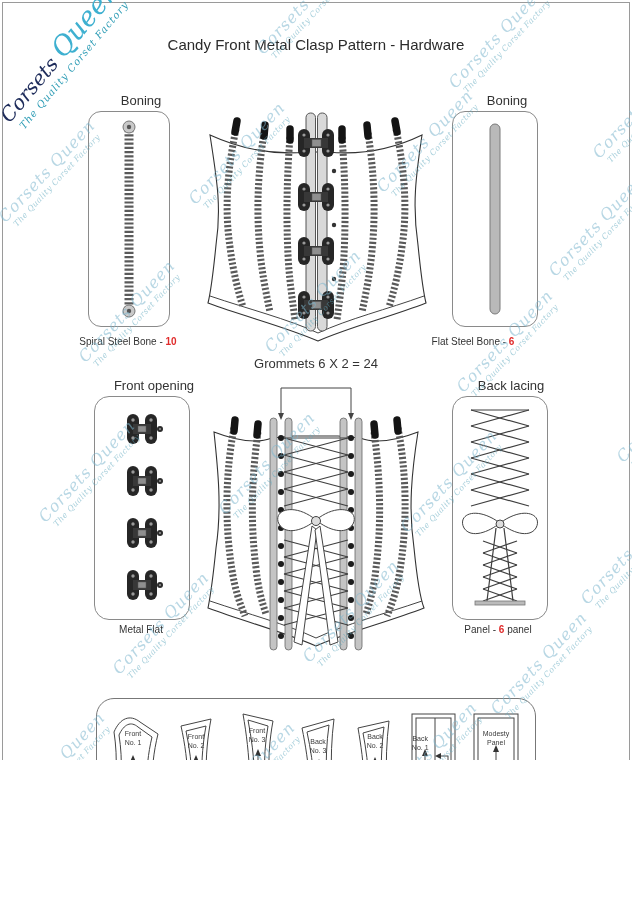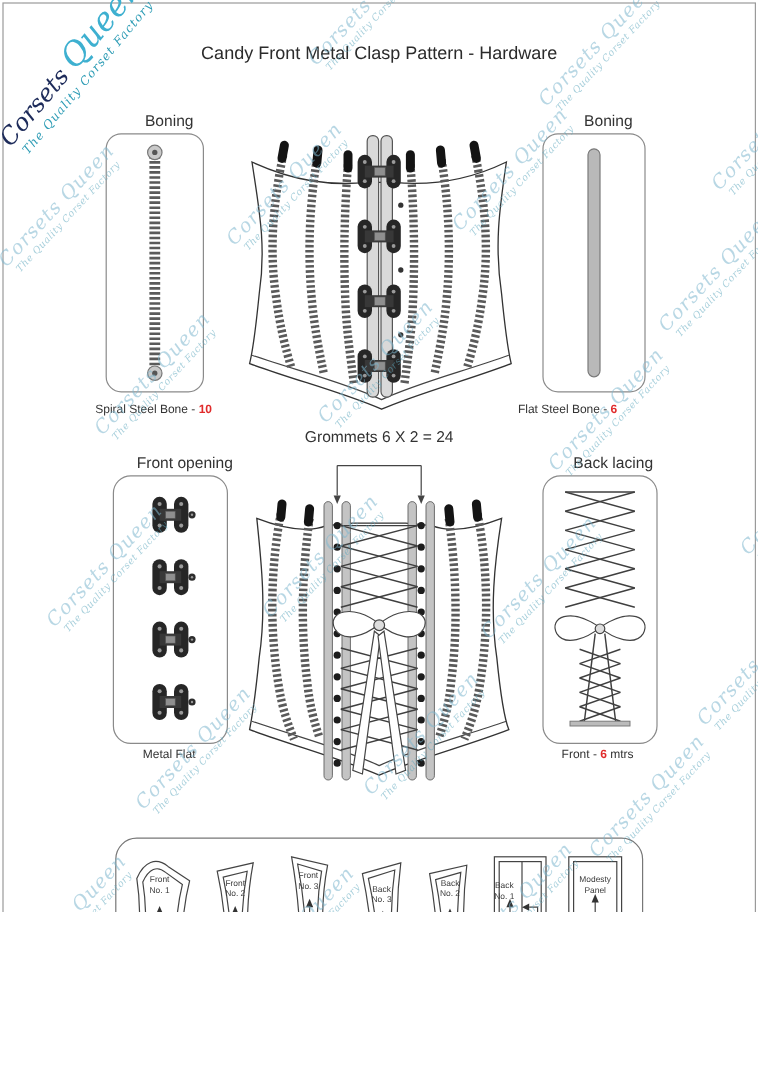--- a/index.html
+++ b/index.html
@@ -315,21 +315,21 @@
       <line class="lace" x1="30" y1="168" x2="64" y2="180"></line>
         <line class="lace" x1="64" y1="168" x2="30" y2="180"></line>
       <line class="lace" x1="30" y1="180" x2="64" y2="192"></line>
         <line class="lace" x1="64" y1="180" x2="30" y2="192"></line>
       <line class="lace" x1="30" y1="192" x2="64" y2="204"></line>
         <line class="lace" x1="64" y1="192" x2="30" y2="204"></line>
       <rect x="22" y="204" width="50" height="4" fill="#bbb" stroke="#777" stroke-width="0.8"></rect>
     </svg>
   </div>
   <div class="abs ctr caption" style="left:498px;top:624px;">
-    <span>Front  - </span><span class="count-red">6</span><span> mtrs</span>
+    <span>Panel  - </span><span class="count-red">6</span><span> panel</span>
   </div>
 
   <div class="pattern-box"></div>
 
   <div class="piece" style="left:102px;top:708px;width:62px;height:142px;">
     <svg width="62" height="142" viewBox="0 0 62 142">
       <path class="thin" d="M12,24 C18,10 28,6 38,14 L56,26 C47,62 49,98 56,120 L34,138 C21,133 11,124 7,114 C15,80 16,50 12,24 Z"></path>
       <path class="thin" d="M17,27 C22,16 29,13 36,19 L50,29 C42,62 44,96 50,116 L34,130 C24,126 16,119 13,112 C20,80 21,52 17,27 Z"></path>
       <line class="thin" x1="31" y1="52" x2="31" y2="104"></line>
       <polygon points="28,54 34,54 31,47" fill="#333"></polygon>

